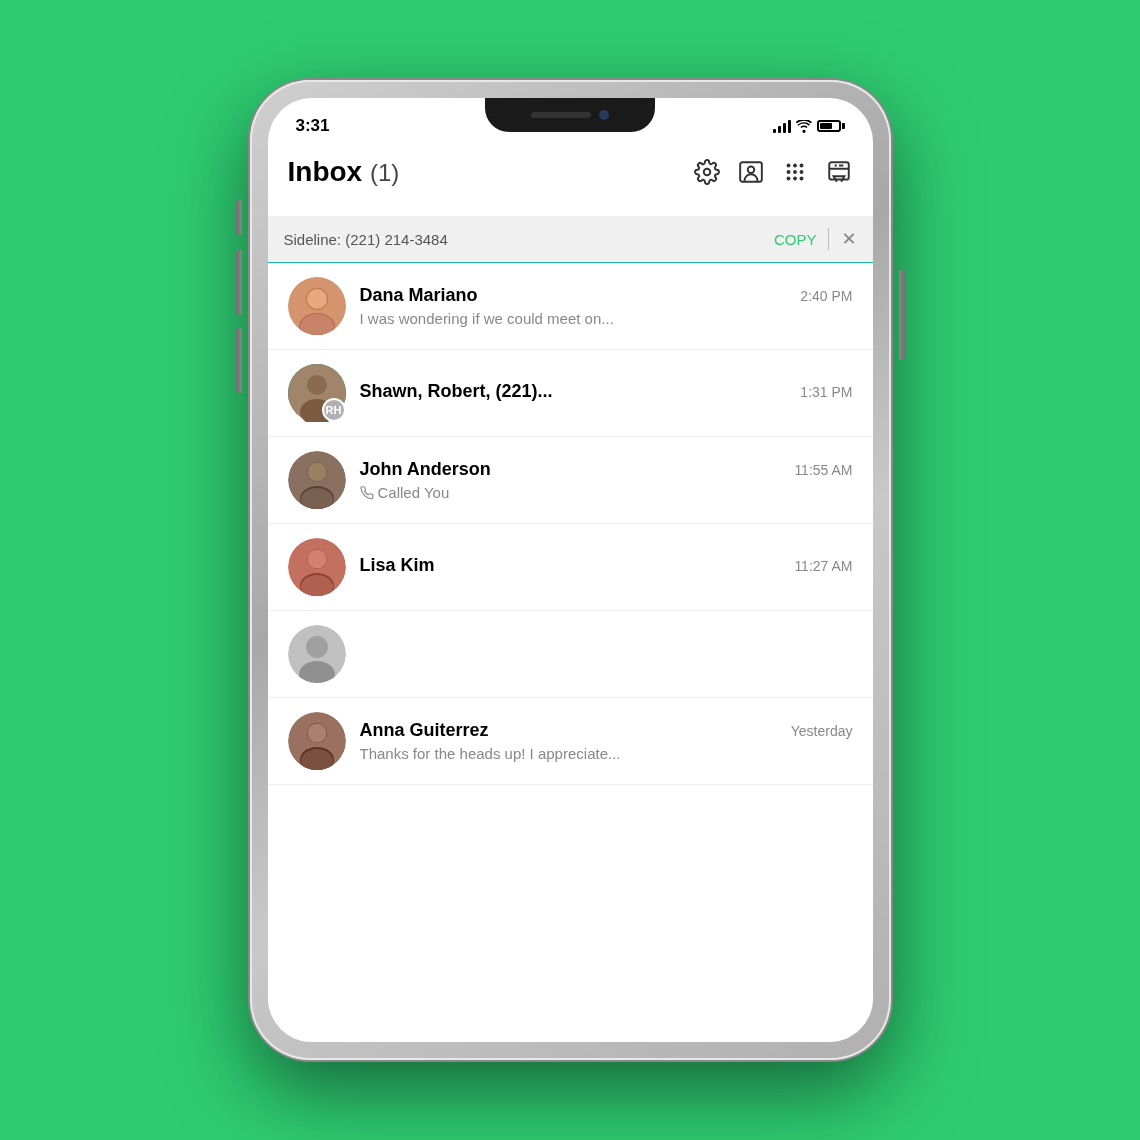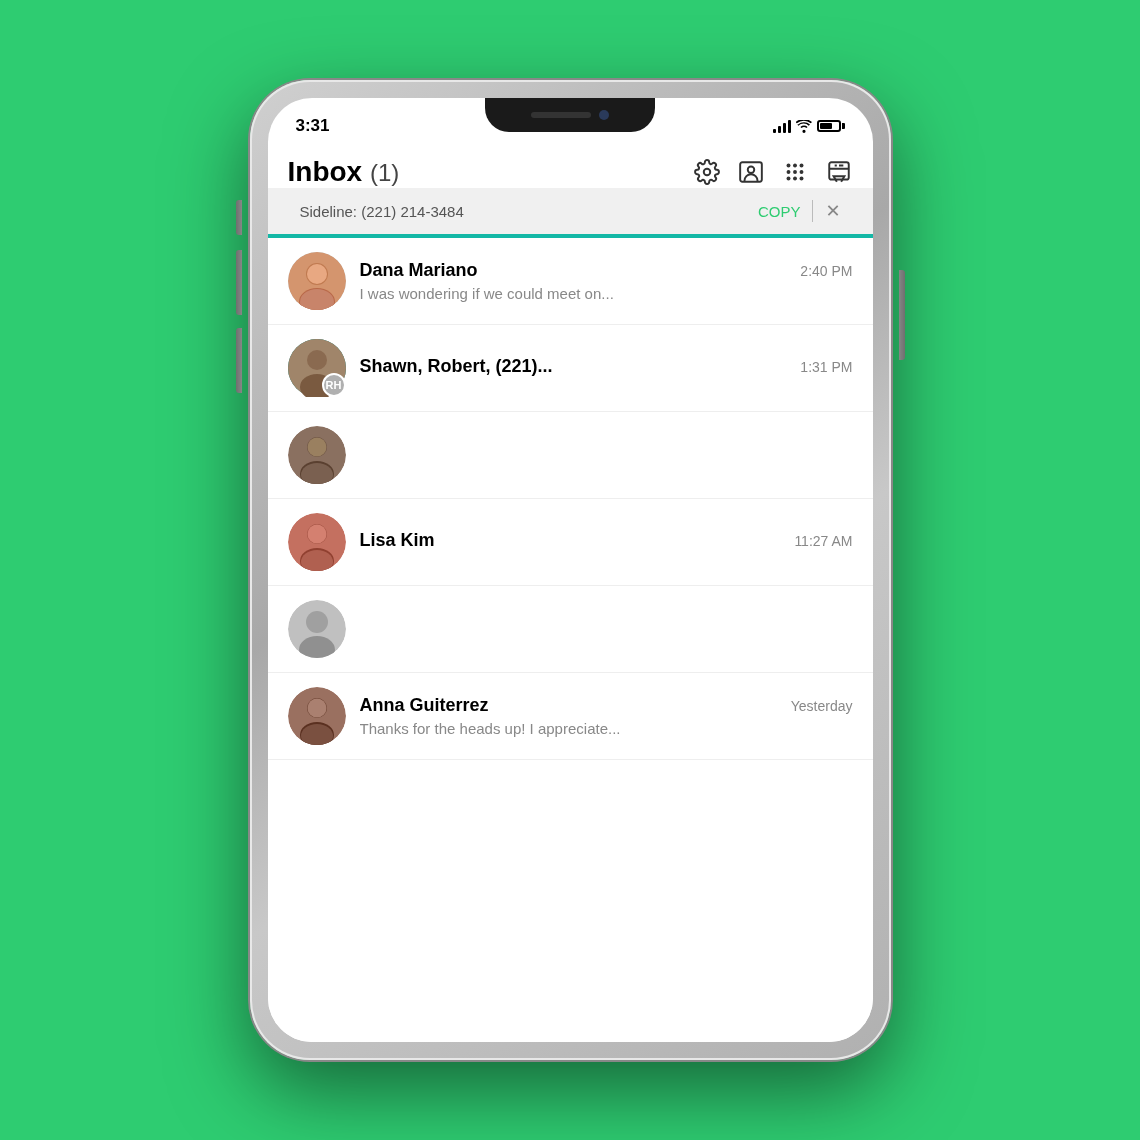--- a/index.html
+++ b/index.html
@@ -147,21 +147,21 @@
       flex-direction: column;
       height: calc(100% - 48px);
       overflow: hidden;
     }
 
     
     .header {
       display: flex;
       align-items: center;
       justify-content: space-between;
-      padding: 10px 20px 0;
+      padding: 10px 20px 28px;
       background: #fff;
     }
 
     .header-title {
       font-size: 28px;
       font-weight: 700;
       color: #000;
     }
 
     .header-title span {
@@ -181,23 +181,23 @@
       align-items: center;
       justify-content: center;
       color: #333;
       cursor: pointer;
     }
 
     
     .sideline-banner {
       display: flex;
       align-items: center;
-      padding: 12px 32px;
+      padding: 12px 16px;
       background: #f0f0f0;
-      border-bottom: 4px solid #14b8a6;
+      border-bottom: 1px solid #14b8a6;
     }
 
     .sideline-text {
       flex: 1;
       font-size: 15px;
       color: #555;
     }
 
     .copy-btn {
       color: #2ecc71;
@@ -474,20 +474,32 @@
         <div class="conversation-item">
           <div class="avatar-wrapper">
             <svg width="58" height="58" viewBox="0 0 58 58" style="border-radius:50%;">
               <circle cx="29" cy="29" r="29" fill="#8a7060"></circle>
               <circle cx="29" cy="21" r="10" fill="#6a5040"></circle>
               <ellipse cx="29" cy="48" rx="17" ry="13" fill="#5a4030"></ellipse>
               <circle cx="29" cy="21" r="9.5" fill="#9a8060"></circle>
               <ellipse cx="29" cy="49" rx="16" ry="12" fill="#7a6050"></ellipse>
             </svg>
           </div>
+          <div class="conv-info">
+            <div class="conv-header-row">
+              <span class="conv-name">John Anderson</span>
+              <span class="conv-time">11:55 AM</span>
+            </div>
+            <div class="conv-preview">
+              <svg width="14" height="14" viewBox="0 0 24 24" fill="none" stroke="#888" stroke-width="2" style="flex-shrink:0;">
+                  <path d="M22 16.92v3a2 2 0 0 1-2.18 2 19.79 19.79 0 0 1-8.63-3.07A19.5 19.5 0 0 1 4.69 12 19.79 19.79 0 0 1 1.62 3.45 2 2 0 0 1 3.6 1.25h3a2 2 0 0 1 2 1.72c.127.96.361 1.903.7 2.81a2 2 0 0 1-.45 2.11L7.91 8.8a16 16 0 0 0 6 6l.95-.95a2 2 0 0 1 2.11-.45c.907.339 1.85.573 2.81.7A2 2 0 0 1 22 16.92z"></path>
+                </svg>
+              Called You
+            </div>
+          </div>
         </div>
 
         <div class="conversation-item">
           <div class="avatar-wrapper">
             <svg width="58" height="58" viewBox="0 0 58 58" style="border-radius:50%;">
               <circle cx="29" cy="29" r="29" fill="#c47060"></circle>
               <circle cx="29" cy="21" r="10" fill="#a05040"></circle>
               <ellipse cx="29" cy="48" rx="17" ry="13" fill="#904030"></ellipse>
               <circle cx="29" cy="21" r="9.5" fill="#d48070"></circle>
               <ellipse cx="29" cy="49" rx="16" ry="12" fill="#b06050"></ellipse>

